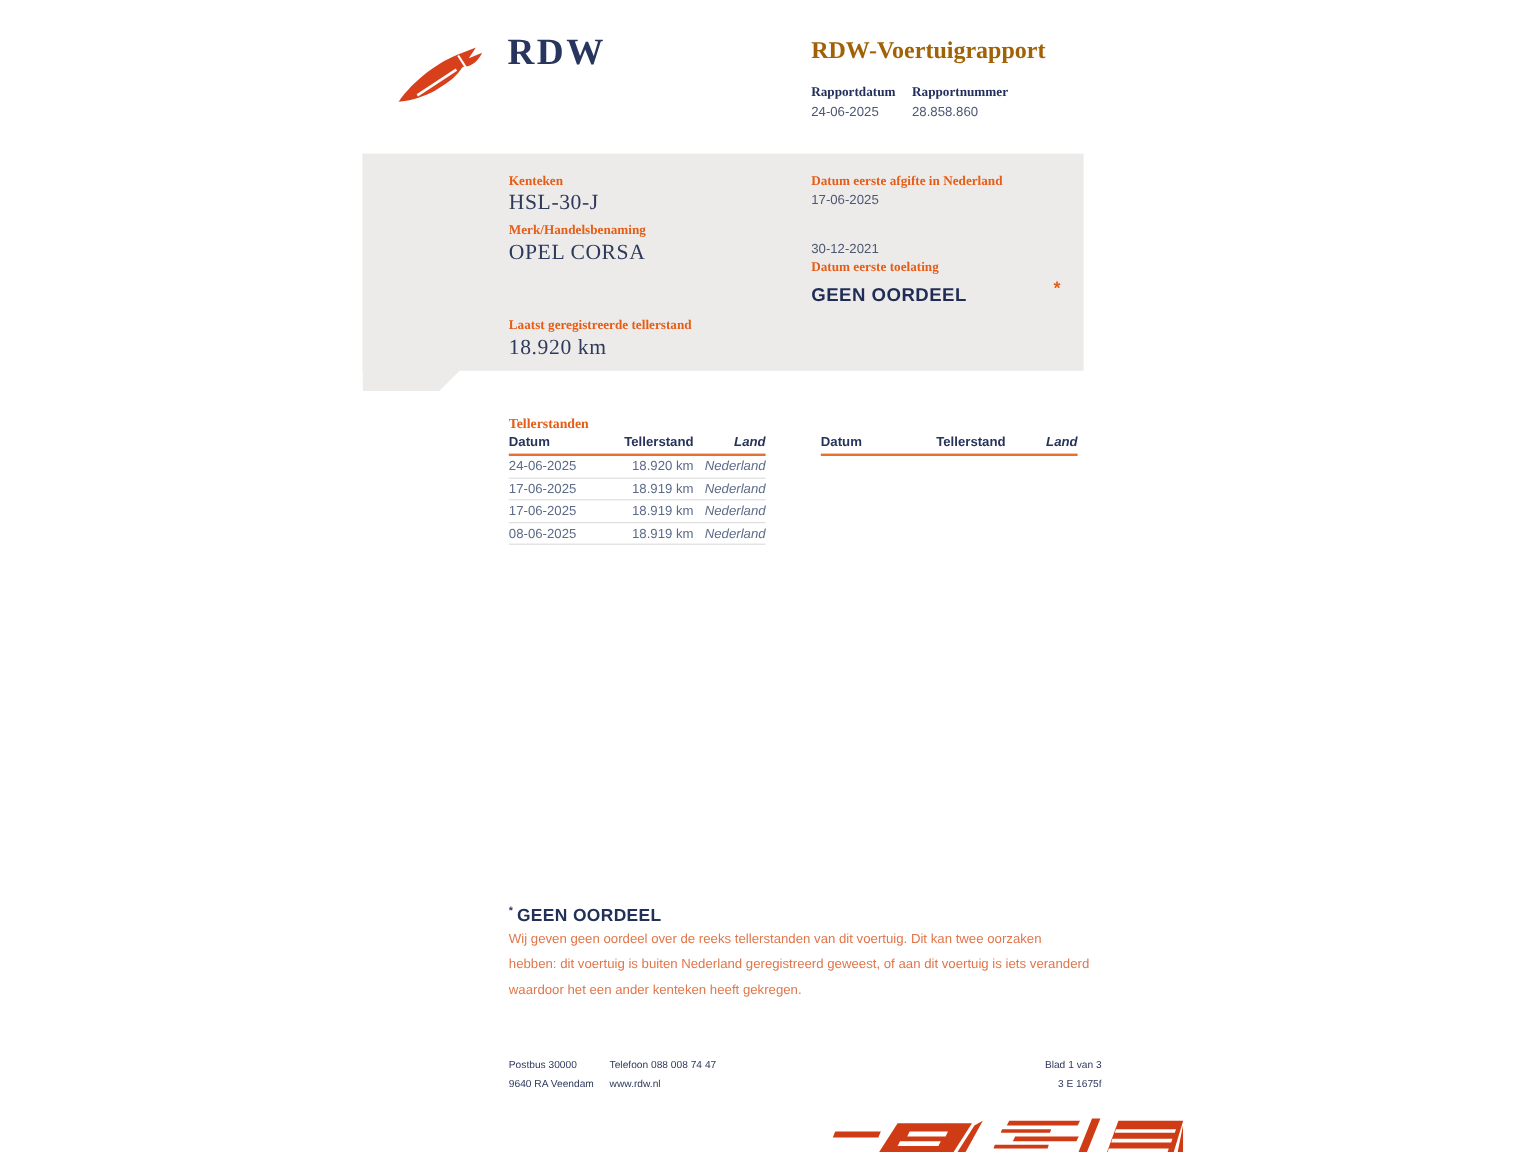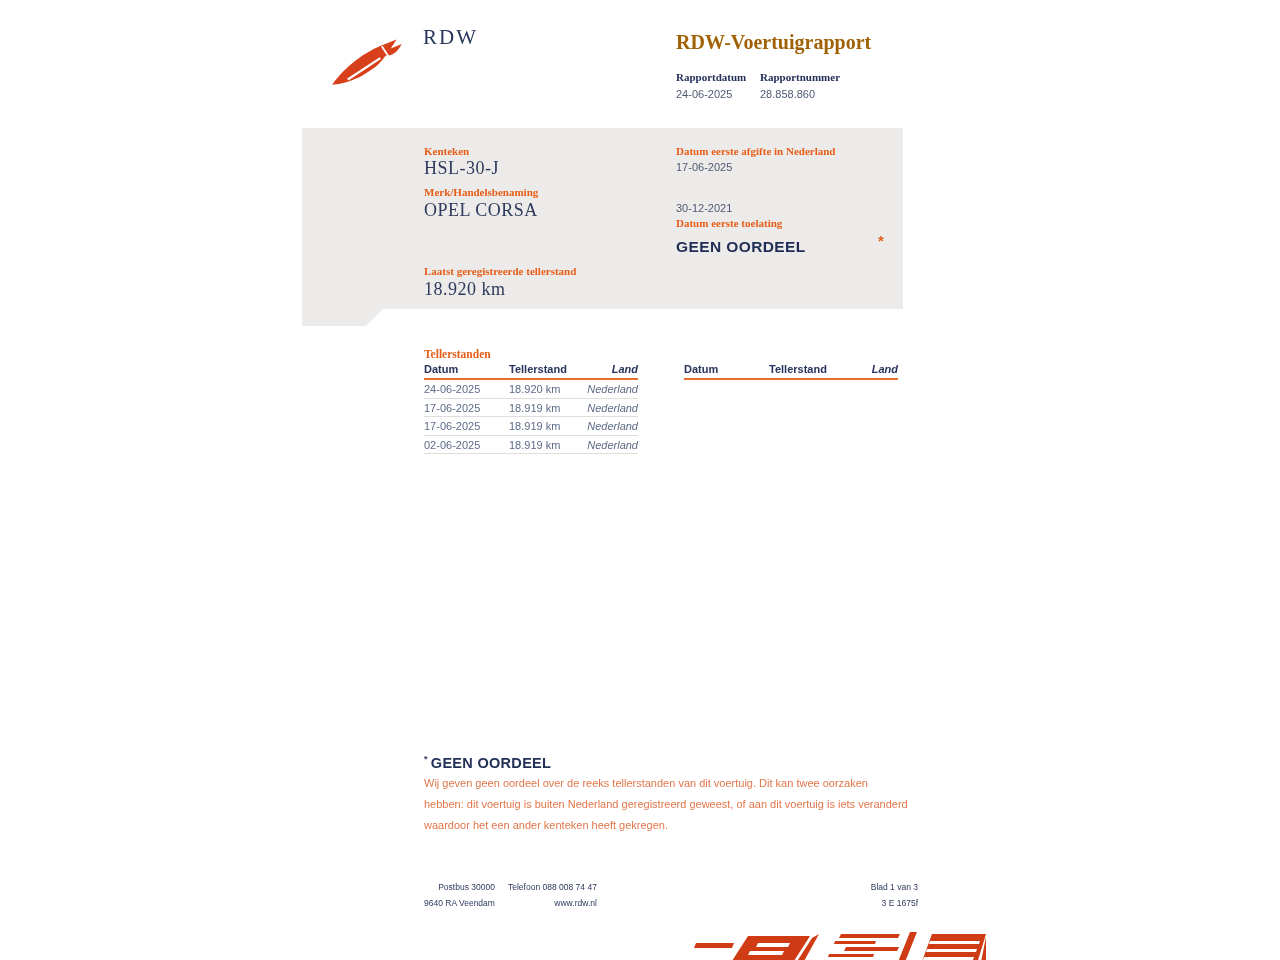--- a/index.html
+++ b/index.html
@@ -8,21 +8,21 @@
     position:relative; width:1280px; height:960px;
     background:#ffffff; overflow:hidden;
     font-family:"Liberation Sans", sans-serif;
     color:#2e3a5c;
   }
   .abs { position:absolute; }
 
   
   .logo-mark { left:330px; top:36px; width:74px; height:56px; }
   .logo-text { left:423px; top:25px; font-family:"Liberation Serif", serif;
-    font-size:21px; font-weight:normal; color:#28355d; letter-spacing:2px; }
+    font-size:31px; font-weight:bold; color:#28355d; letter-spacing:2px; }
   .doc-title { left:676px; top:31px; font-family:"Liberation Serif", serif;
     font-size:20px; font-weight:bold; color:#a16207; }
   .meta { left:676px; top:71px; display:flex; }
   .meta-col { width:84px; }
   .meta-col.second { width:auto; }
   .meta-label { font-family:"Liberation Serif", serif; font-size:11px;
     font-weight:bold; color:#23305b; }
   .meta-value { margin-top:5px; font-size:11px; color:#4d5973; }
 
   
@@ -41,35 +41,35 @@
 
   
   .tbl-title { left:424px; top:348px; font-family:"Liberation Serif", serif;
     font-size:11.5px; font-weight:bold; color:#e55d17; }
   .tbl { width:214px; }
   .tbl-1 { left:424px; top:363px; }
   .tbl-2 { left:684px; top:363px; }
   .thead { display:grid; grid-template-columns:85px 1fr 60px;
     border-bottom:2px solid #e8702e; padding-bottom:3px; }
   .th { font-size:11px; font-weight:bold; color:#27335a; }
-  .th.c1, .td.c1 { }
+  .th.c1, .td.c1 { text-align:right; }
   .th.c2, .td.c2 { text-align:right;font-style:italic; }
   .trow { display:grid; grid-template-columns:85px 1fr 60px;
     height:18.5px; line-height:18.5px; border-bottom:1px solid #dedede; }
   .td { font-size:11px; color:#5d6b88; }
 
   
   .footnote-head { left:424px; top:754px; font-size:14.5px; font-weight:bold;
     color:#233159; letter-spacing:0.3px; }
   .footnote-head sup { font-size:9px; color:#2e3a5c; margin-right:3px; }
   .footnote-body { left:424px; top:773px; width:484px; font-size:11px;
     line-height:21px; color:#e1764a; }
 
   
-  .footer-col { font-size:8.5px; color:#2e3a5e; line-height:16px;text-align:right; }
+  .footer-col { font-size:8.5px; color:#2e3a5e; line-height:16px; }
   .f-left  { left:424px; top:879px; }
   .f-mid   { left:508px; top:879px; }
   .f-right { right:362px; top:879px; text-align:right; }
 
   .deco { left:688px; top:927px; width:298px; height:42px; }
 </style>
 </head>
 <body>
 
 <div class="page">
@@ -131,21 +131,21 @@
           <div class="td c0">17-06-2025</div>
           <div class="td c1">18.919 km</div>
           <div class="td c2">Nederland</div>
         </div>
         <div class="trow">
           <div class="td c0">17-06-2025</div>
           <div class="td c1">18.919 km</div>
           <div class="td c2">Nederland</div>
         </div>
         <div class="trow">
-          <div class="td c0">02-06-2025</div>
+          <div class="td c0">08-06-2025</div>
           <div class="td c1">18.919 km</div>
           <div class="td c2">Nederland</div>
         </div>
       </div>
   </div>
 
   <div class="abs tbl tbl-2">
     <div class="thead">
       <div class="th c0">Datum</div>
       <div class="th c1">Tellerstand</div>

